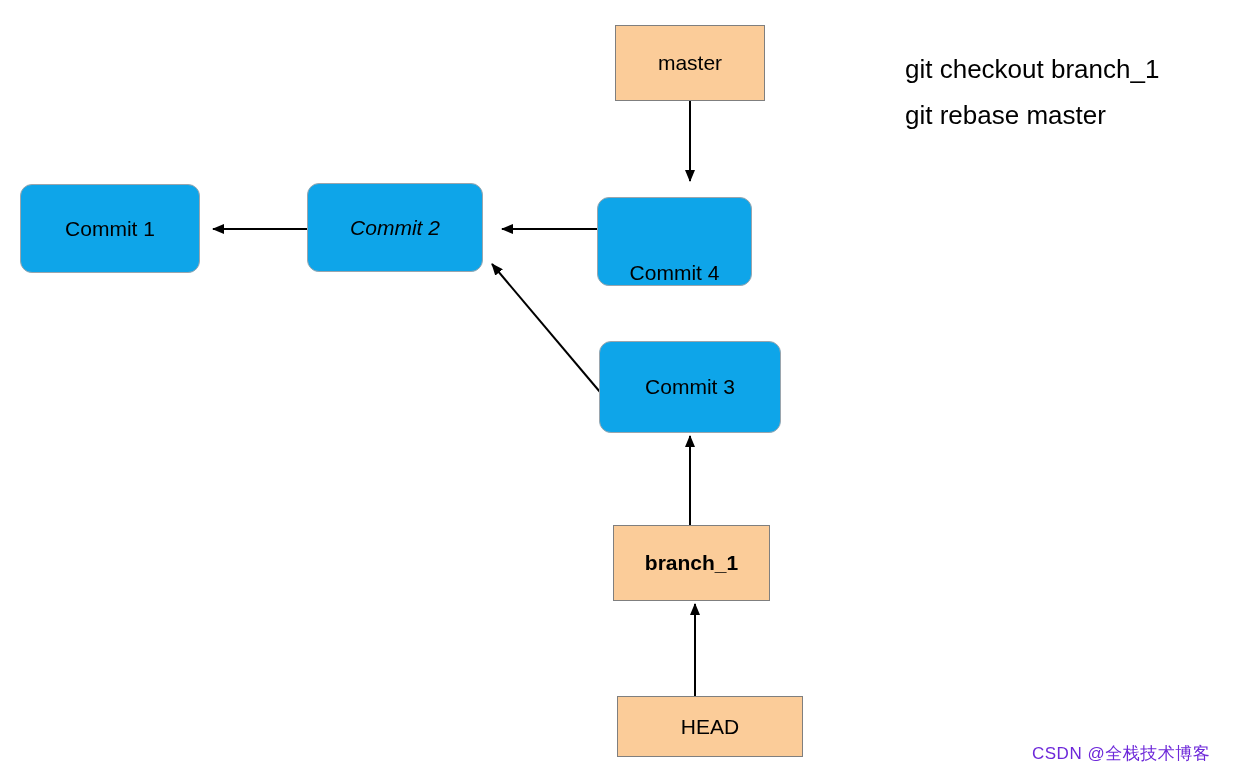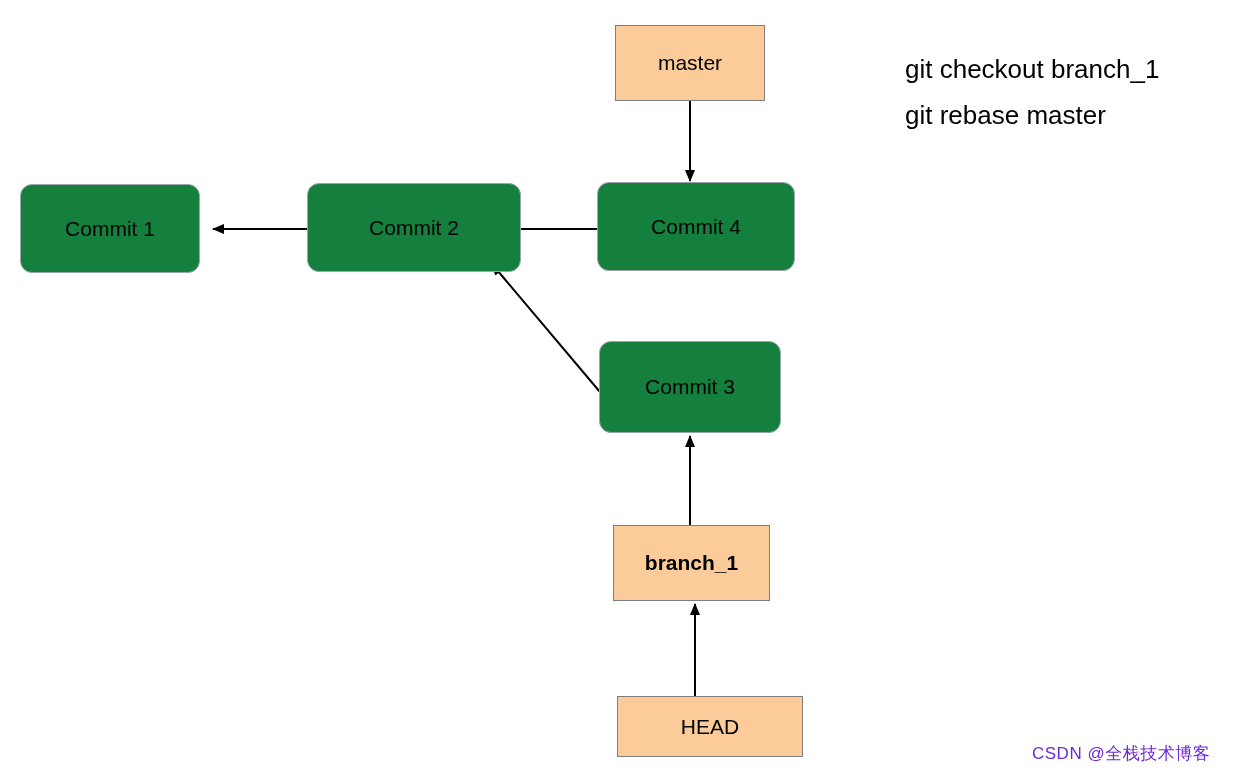--- a/index.html
+++ b/index.html
@@ -24,38 +24,38 @@
   .node {
     position: absolute;
     box-sizing: border-box;
     display: flex;
     align-items: center;
     justify-content: center;
     color: #000000;
     z-index: 2;
   }
   .node-commit {
-    background: #15803d;
+    background: #0ea5e9;
     border: 1px solid #9aa5ad;
     border-radius: 12px;
     font-size: 21px;
   }
   .node-ref {
     background: #fbcc99;
     border: 1px solid #7f7f7f;
     border-radius: 0;
     font-size: 21px;
   }
   .node-ref.bold {
     font-weight: bold;
   }
   #commit1 { left: 20px;  top: 184px; width: 180px; height: 89px; }
-  #commit2 { left: 307px; top: 183px; width: 214px; height: 89px; }
+  #commit2 { left: 307px; top: 183px; width: 176px; height: 89px; font-style: italic; }
   #commit3 { left: 599px; top: 341px; width: 182px; height: 92px; }
-  #commit4 { left: 597px; top: 182px; width: 198px; height: 89px; }
+  #commit4 { left: 597px; top: 197px; width: 155px; height: 89px; align-items: flex-end; }
   #master   { left: 615px; top: 25px;  width: 150px; height: 76px; }
   #branch1  { left: 613px; top: 525px; width: 157px; height: 76px; }
   #head     { left: 617px; top: 696px; width: 186px; height: 61px; }
 
   #commands {
     position: absolute;
     left: 905px;
     top: 46px;
     font-size: 26px;
     line-height: 46px;

